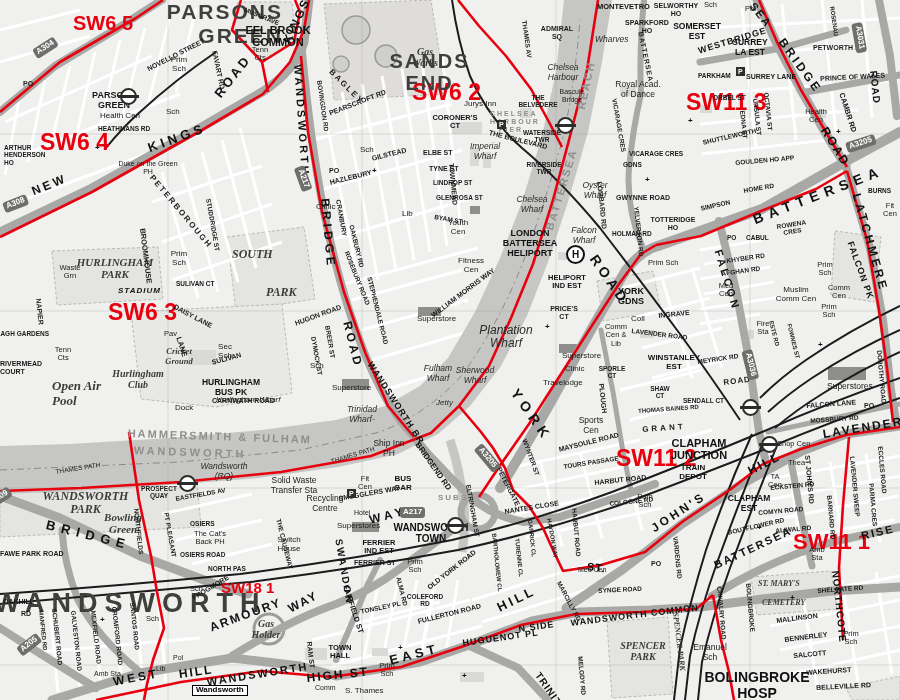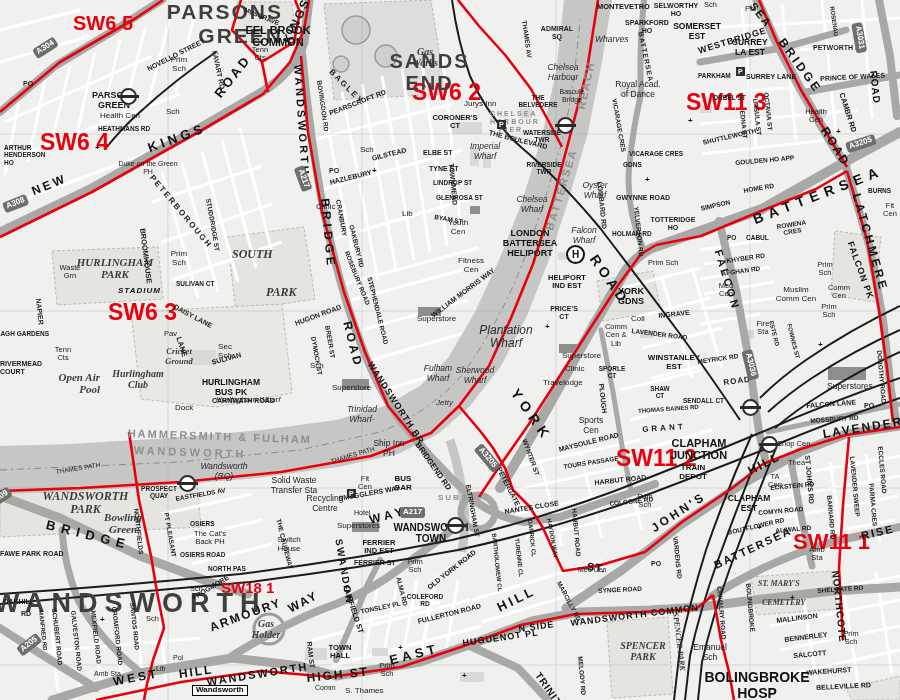--- a/index.html
+++ b/index.html
@@ -233,21 +233,21 @@
       <span class="lbl parkit" style="left: 266px; top: 286px; font-size: 12px;">PARK</span>
       <span class="lbl parkit" style="left: 70px; top: 256px; font-size: 11px; width: 90px; text-align: center; white-space: pre;">HURLINGHAM
 PARK</span>
       <span class="lbl parkit" style="left: 28px; top: 490px; font-size: 12px; width: 115px; text-align: center; white-space: pre;">WANDSWORTH
 PARK</span>
       <span class="lbl parkit" style="left: 612px; top: 640px; font-size: 10px; width: 62px; text-align: center; white-space: pre;">SPENCER
 PARK</span>
       <span class="lbl parkit" style="left: 679px; top: 612px; font-size: 8px; transform: rotate(83deg);">SPENCER PARK</span>
       <span class="lbl parkit" style="left: 155px; top: 347px; font-size: 8.5px; width: 48px; text-align: center; white-space: pre;">Cricket
 Ground</span>
-      <span class="lbl parkit" style="left: 52px; top: 371px; font-size: 11px; width: 48px; text-align: right; white-space: pre;">Open Air
+      <span class="lbl parkit" style="left: 52px; top: 379px; font-size: 13px; width: 48px; text-align: left; white-space: pre;">Open Air
 Pool</span>
       <span class="lbl parkit" style="left: 100px; top: 511px; font-size: 11px; width: 46px; text-align: center; white-space: pre;">Bowling
 Green</span>
       <span class="lbl parkit" style="left: 404px; top: 46px; font-size: 10px; width: 42px; text-align: center; white-space: pre;">Gas
 Works</span>
       <span class="lbl parkit" style="left: 242px; top: 618px; font-size: 10px; width: 48px; text-align: center; white-space: pre;">Gas
 Holder</span>
       <span class="lbl parkit" style="left: 758px; top: 580px; font-size: 8px;">ST. MARY'S</span>
       <span class="lbl parkit" style="left: 762px; top: 599px; font-size: 8px;">CEMETERY</span>
       <span class="lbl parkit" style="left: 104px; top: 368px; font-size: 10px; width: 68px; text-align: center; white-space: pre;">Hurlingham

